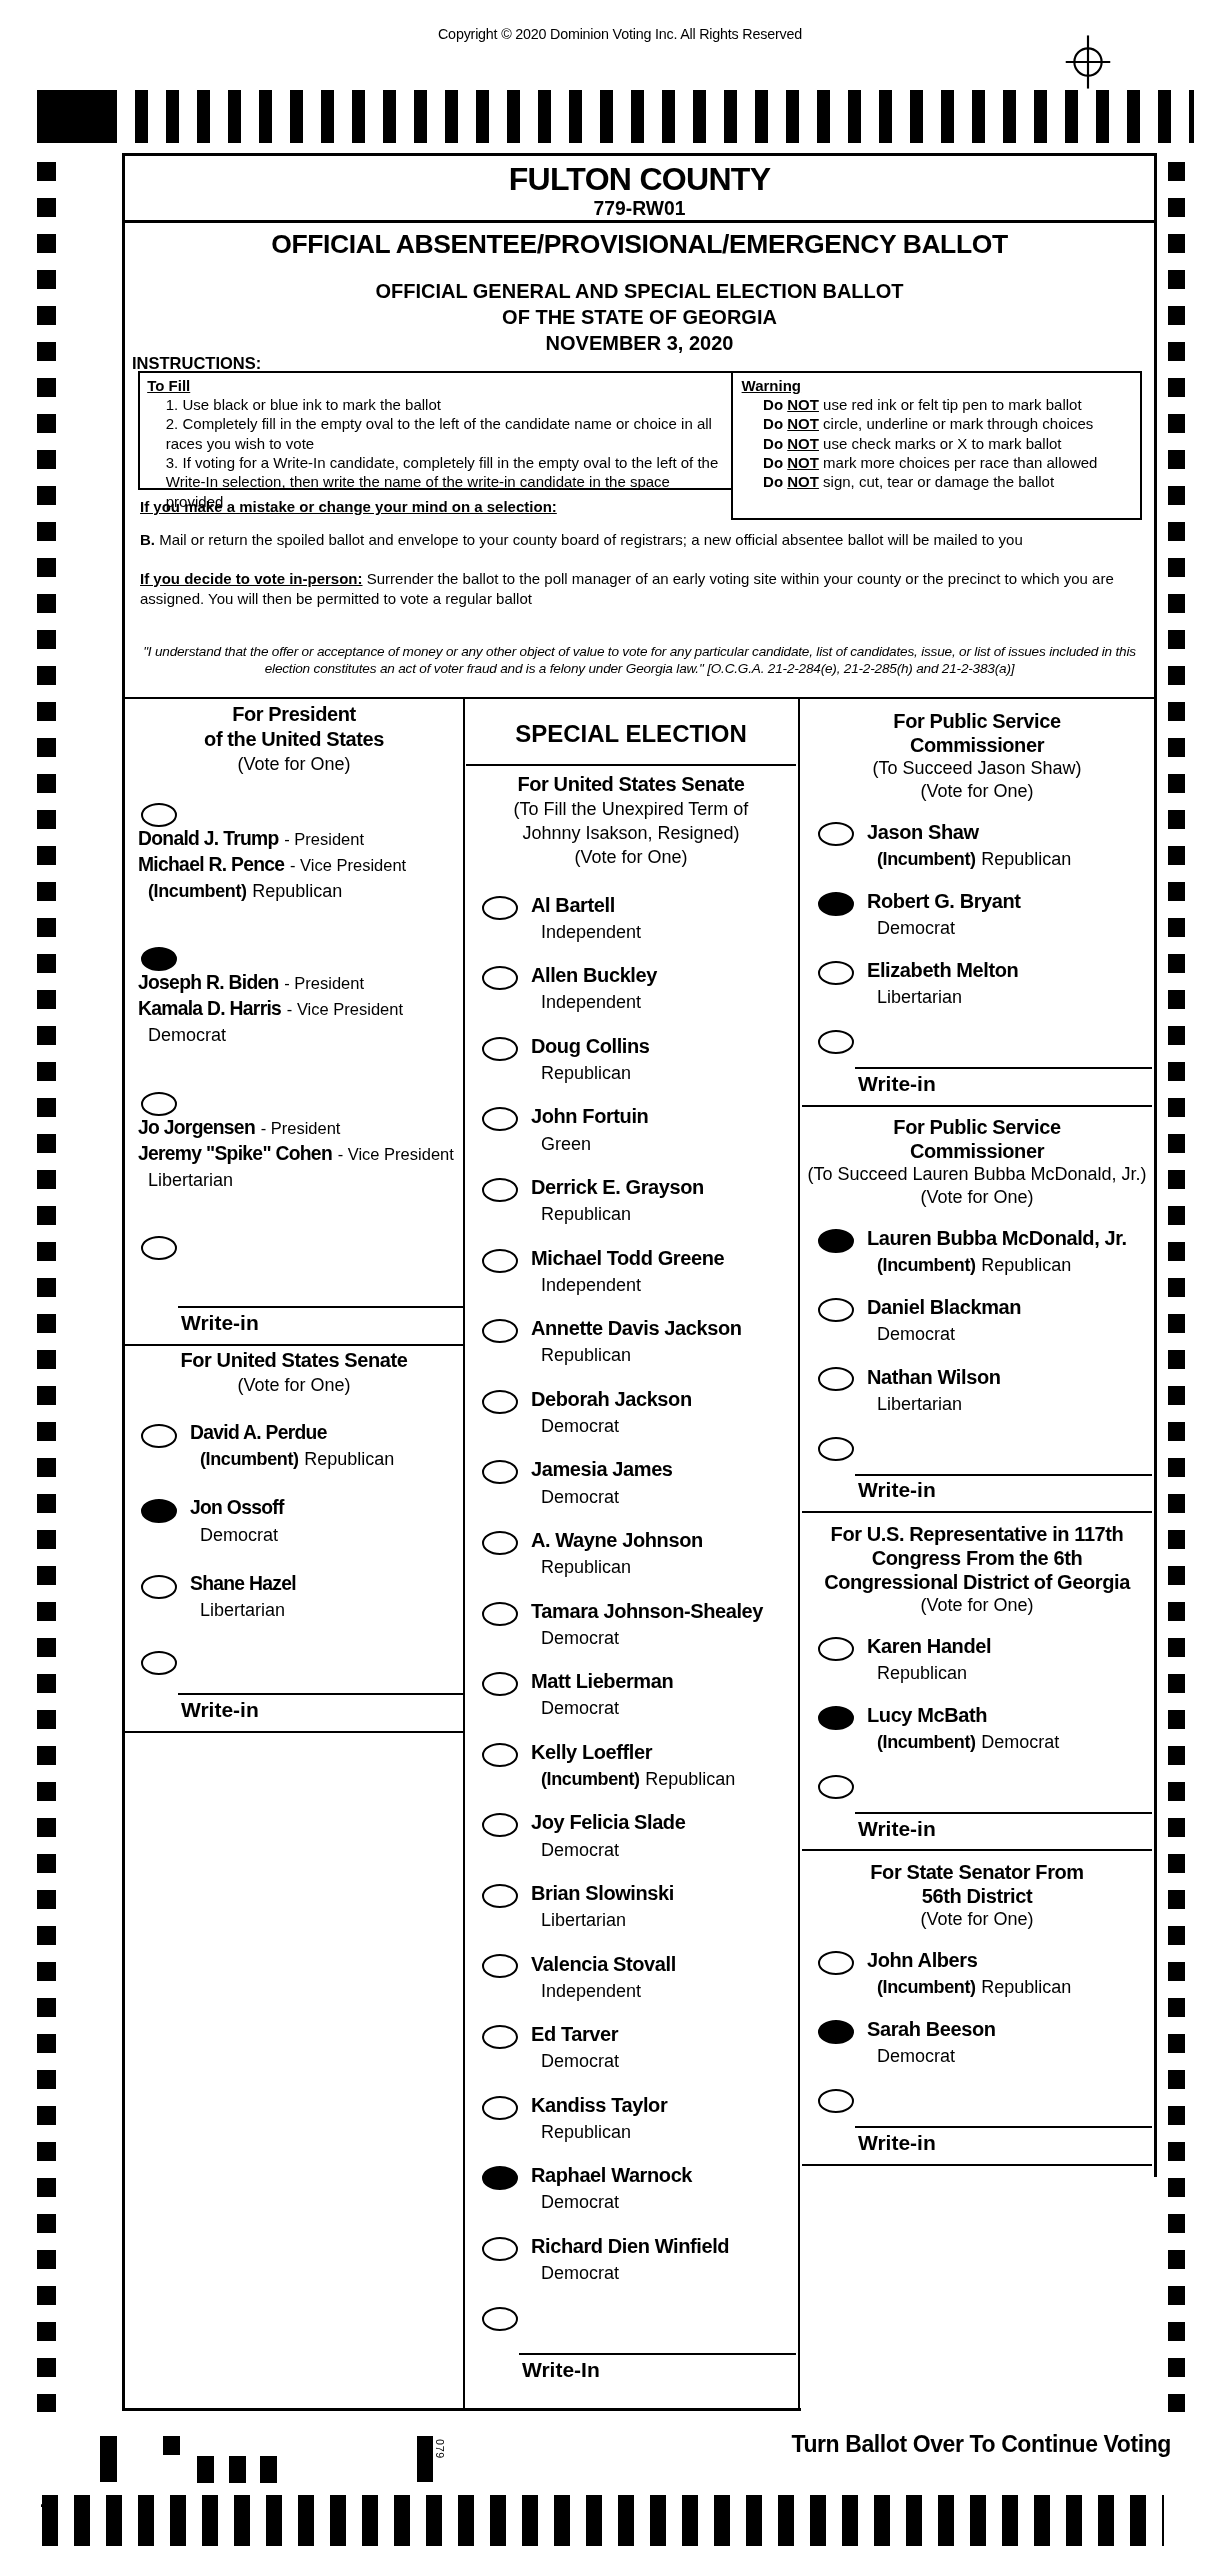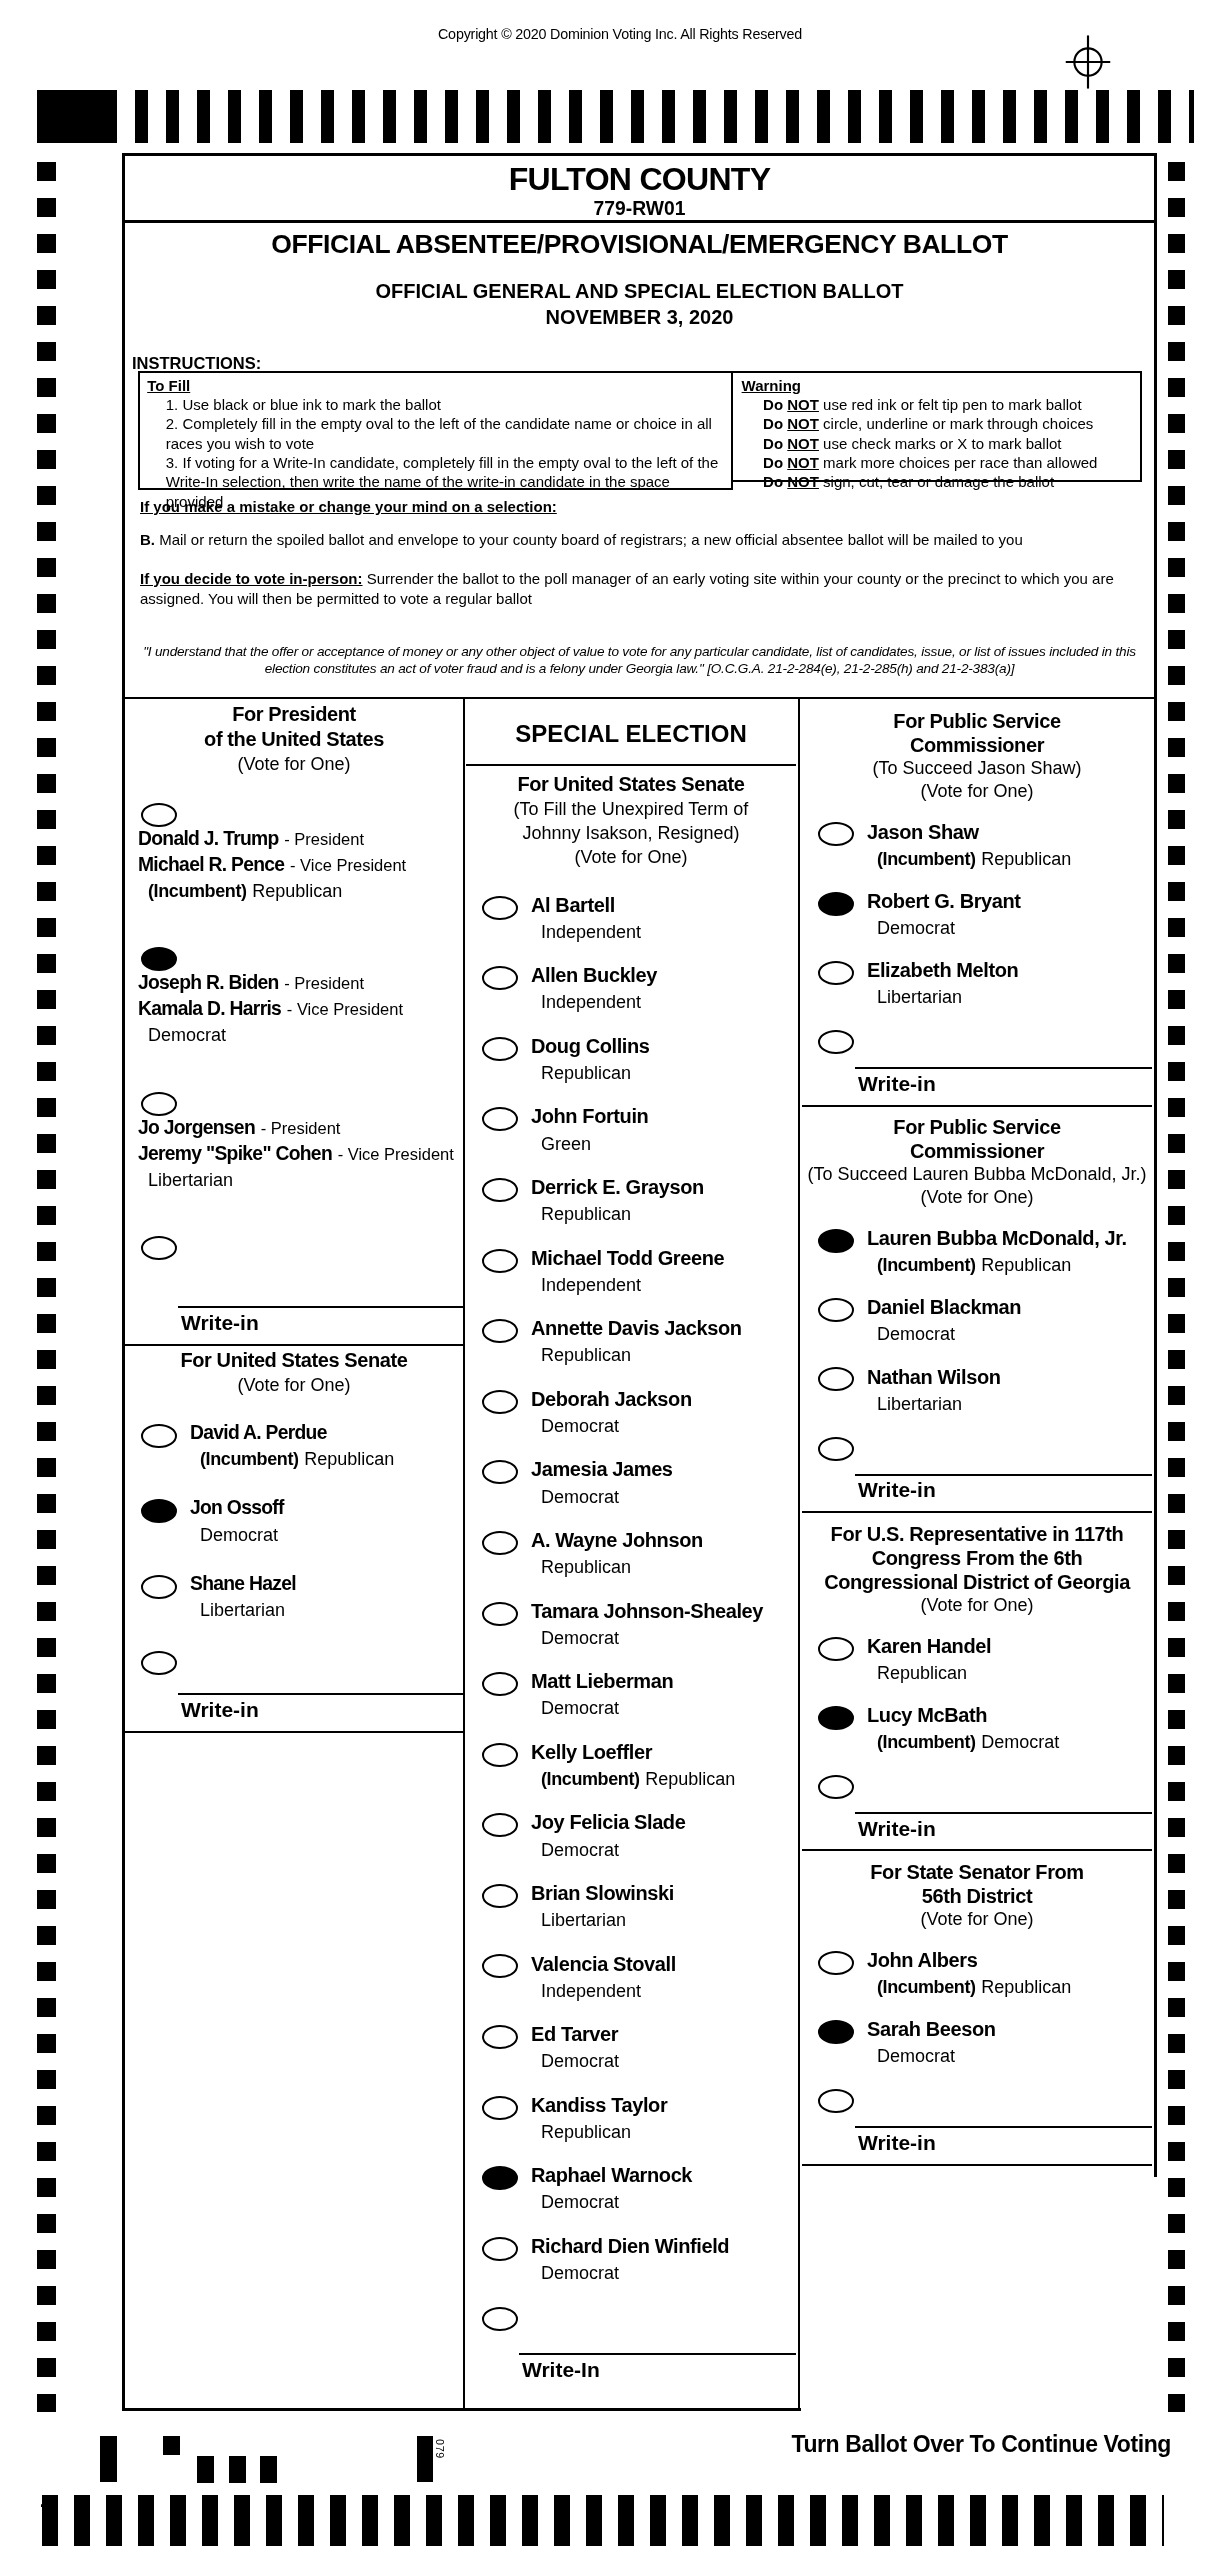--- a/index.html
+++ b/index.html
@@ -101,31 +101,32 @@
   <div class="ln" style="left:122px;top:220px;width:1035px;height:2.9px" data-name="header-divider"></div>
   <div class="ln" style="left:122px;top:697px;width:1035px;height:2.1px" data-name="contest-area-top-rule"></div>
   <div class="ln" style="left:463px;top:697px;width:2.1px;height:1713px" data-name="column-separator-1"></div>
   <div class="ln" style="left:798px;top:697px;width:2.1px;height:1713px" data-name="column-separator-2"></div>
 
   <div class="abs county" data-name="county-title">FULTON COUNTY</div>
   <div class="abs code" data-name="ballot-code">779-RW01</div>
   <div class="abs title1" data-name="ballot-title">OFFICIAL ABSENTEE/PROVISIONAL/EMERGENCY BALLOT</div>
   <div class="abs subs" data-name="ballot-subtitle">
     <div data-name="ballot-subtitle-line">OFFICIAL GENERAL AND SPECIAL ELECTION BALLOT</div>
+    <div data-name="ballot-subtitle-line">OF THE STATE OF GEORGIA</div>
     <div data-name="ballot-subtitle-line">NOVEMBER 3, 2020</div>
   </div>
   <div class="abs instr-label" data-name="instructions-label">INSTRUCTIONS:</div>
 
   <div class="ibox" style="left:138px;top:371px;width:595px;height:119px;padding:2.9px 7.2px" data-name="to-vote-box">
     <div class="bt" data-name="to-vote-title">To Fill</div>
     <div class="tv-item" data-name="to-vote-item">1. Use black or blue ink to mark the ballot</div>
     <div class="tv-item" data-name="to-vote-item">2. Completely fill in the empty oval to the left of the candidate name or choice in all races you wish to vote</div>
     <div class="tv-item" data-name="to-vote-item">3. If voting for a Write-In candidate, completely fill in the empty oval to the left of the Write-In selection, then write the name of the write-in candidate in the space provided</div>
   </div>
-  <div class="ibox" style="left:731px;top:371px;width:411px;height:111px;padding:2.9px 8.6px" data-name="warning-box">
+  <div class="ibox" style="left:731px;top:371px;width:411px;height:149px;padding:2.9px 8.6px" data-name="warning-box">
     <div class="bt" data-name="warning-title">Warning</div>
     <div class="w-in" data-name="warning-item"><b><span>Do </span><u>NOT</u></b><span> use red ink or felt tip pen to mark ballot</span></div>
     <div class="w-in" data-name="warning-item"><b><span>Do </span><u>NOT</u></b><span> circle, underline or mark through choices</span></div>
     <div class="w-in" data-name="warning-item"><b><span>Do </span><u>NOT</u></b><span> use check marks or X to mark ballot</span></div>
     <div class="w-in" data-name="warning-item"><b><span>Do </span><u>NOT</u></b><span> mark more choices per race than allowed</span></div>
     <div class="w-in" data-name="warning-item"><b><span>Do </span><u>NOT</u></b><span> sign, cut, tear or damage the ballot</span></div>
   </div>
 
   <div class="abs mist" data-name="mistake-section">
     <div class="mh" data-name="mistake-heading">If you make a mistake or change your mind on a selection:</div>

